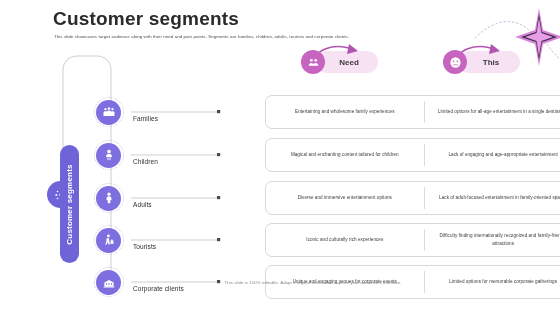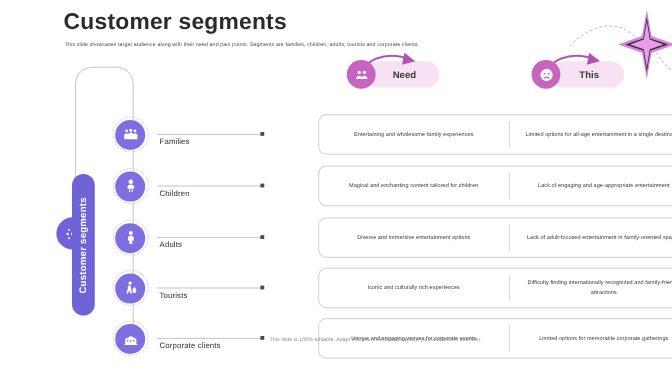--- a/index.html
+++ b/index.html
@@ -29,21 +29,21 @@
     position: absolute; left: 21px; top: 34px;
     font-size: 4.4px; color: #4a4a4a; letter-spacing: .08px;
     white-space: nowrap;
   }
 
   
   .badge {
     position: absolute; height: 24px;
     display: flex; align-items: center;
   }
-  .badge-need { left: 256px; top: 50px; align-items: center; }
+  .badge-need { left: 268px; top: 50px; align-items: center; }
   .badge-pain { left: 410px; top: 50px; }
   .badge-circle {
     width: 24px; height: 24px; border-radius: 50%;
     background: #c764c0;
     display: flex; align-items: center; justify-content: center;
     position: relative; z-index: 2;
   }
   .badge-pill {
     height: 22px; min-width: 62px; margin-left: -9px;
     border-radius: 11px; background: #f7e2f3;

